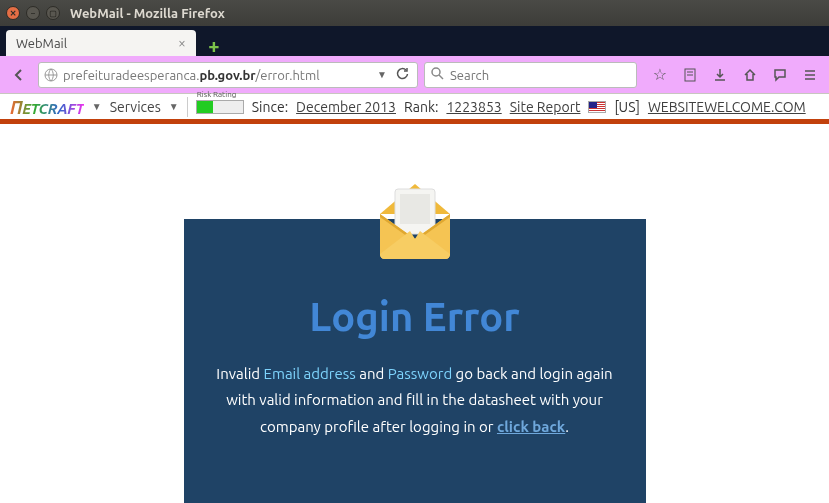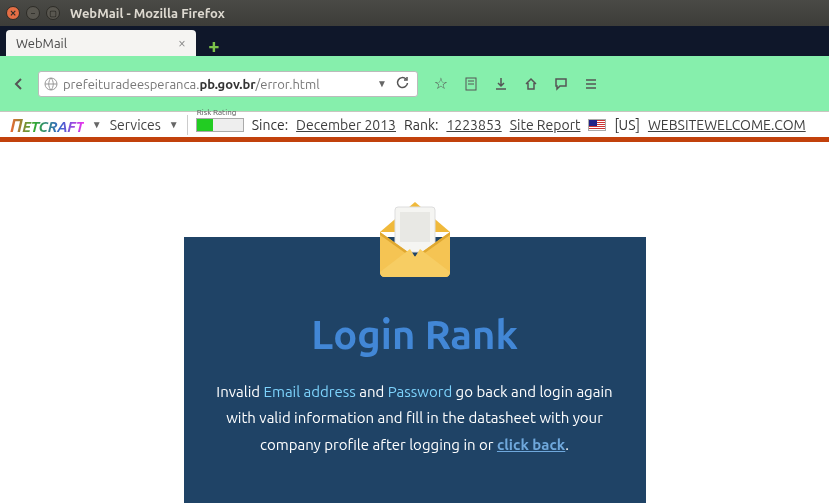--- a/index.html
+++ b/index.html
@@ -11,21 +11,21 @@
 .winbtn { width: 14px; height: 14px; border-radius: 50%; background: #595750; border: 1px solid #2d2c27; display:flex;align-items:center;justify-content:center;font-size:8px;color:#2d2c27;}
 .winbtn.close { background: #e46e45; }
 
 
 .tabstrip { height: 30px; background: #0f172a; display: flex; align-items: flex-end; padding-left: 6px; }
 .tab { height: 26px; min-width: 190px; background: #f5f4f2; border-radius: 4px 4px 0 0; display: flex; align-items: center; padding: 0 10px; font-size: 13px; color: #4a4a4a; position: relative; }
 .tab .x { margin-left: auto; color: #888; font-size: 14px; cursor: pointer; }
 .newtab { width: 24px; height: 22px; margin-left: 6px; color: #7cc34a; font-size: 20px; font-weight: bold; display:flex;align-items:center;justify-content:center; cursor:pointer; }
 
 
-.navbar { height: 56px; background: #86efac; border-bottom: 1px solid #c8c6c0; display: flex; align-items: center; padding: 0 6px; gap: 6px; }
+.navbar { height: 38px; background: #f0abfc; border-bottom: 1px solid #c8c6c0; display: flex; align-items: center; padding: 0 6px; gap: 6px; }
 .iconbtn { width: 26px; height: 26px; border-radius: 3px; display:flex;align-items:center;justify-content:center; color:#555; cursor:pointer; }
 .urlbar { flex: 0 0 380px; height: 26px; border: 1px solid #bbb; border-radius: 3px; background: #fff; display:flex; align-items:center; padding: 0 4px; font-size: 13px; color:#777; }
 .urlbar .globe { width:16px;height:16px;margin-right:4px;display:flex;align-items:center;justify-content:center;color:#999;}
 .urlbar .urltext { flex:1; white-space:nowrap; overflow:hidden; }
 .urlbar .urltext b { color:#333; font-weight:bold; }
 .urlbar .dropdown { color:#666; font-size:10px; padding:0 4px; cursor:pointer;}
 .urlbar .reload { color:#666; padding:0 4px; cursor:pointer;}
 .searchbar { flex: 1; height: 26px; border: 1px solid #bbb; border-radius: 3px; background: #fff; display:flex; align-items:center; padding: 0 6px; font-size: 13px; color:#999; }
 .searchbar .mag { margin-right:6px; }
 .right-icons { display:flex; gap:4px; margin-left:4px;}
@@ -91,20 +91,29 @@
       <span>prefeituradeesperanca.</span><b>pb.gov.br</b><span>/error.html</span>
     </span>
     <span class="dropdown">▼</span>
     <span class="reload">
       <svg width="14" height="14" viewBox="0 0 14 14">
           <path d="M11 3a5 5 0 1 0 1.5 4" stroke="#555" fill="none" stroke-width="1.5"></path>
           <path d="M12 1v3h-3" stroke="#555" fill="none" stroke-width="1.5"></path>
         </svg>
     </span>
   </div>
+  <div class="searchbar">
+    <span class="mag">
+      <svg width="13" height="13" viewBox="0 0 13 13">
+          <circle cx="5" cy="5" r="4" stroke="#888" fill="none" stroke-width="1.5"></circle>
+          <line x1="8" y1="8" x2="12" y2="12" stroke="#888" stroke-width="1.5"></line>
+        </svg>
+    </span>
+    <input type="text" style="border: none; outline: none; flex: 1 1 0%; font-size: 13px; background: transparent;" placeholder="Search">
+  </div>
   <div class="right-icons">
     <div class="iconbtn">☆</div>
     <div class="iconbtn">
       <svg width="14" height="14" viewBox="0 0 14 14">
           <rect x="2" y="1" width="10" height="12" stroke="#555" fill="none"></rect>
           <line x1="4" y1="4" x2="10" y2="4" stroke="#555"></line>
           <line x1="4" y1="7" x2="10" y2="7" stroke="#555"></line>
         </svg>
     </div>
     <div class="iconbtn">
@@ -154,18 +163,18 @@
     <div class="envelope">
       <svg width="110" height="110" viewBox="0 0 110 110">
         <polygon points="20,55 55,25 90,55" fill="#f0b93a"></polygon>
         <rect x="35" y="30" width="40" height="45" rx="3" fill="#f5f5f2" stroke="#ddd"></rect>
         <polygon points="40,35 70,35 70,65 40,65" fill="#e8e8e4"></polygon>
         <path d="M20 55 L20 95 Q20 100 25 100 L85 100 Q90 100 90 95 L90 55 L55 80 Z" fill="#f5c453"></path>
         <path d="M20 55 L55 80 L90 55 L90 58 L55 83 L20 58 Z" fill="#e0a830"></path>
         <path d="M20 95 L50 72 L55 80 L60 72 L90 95 Q90 100 85 100 L25 100 Q20 100 20 95 Z" fill="#f7cd63"></path>
       </svg>
     </div>
-    <div class="h1err">Login Rank</div>
+    <div class="h1err">Login Error</div>
     <div class="msg">
       <span>Invalid </span><span class="red">Email address</span><span> and </span><span class="red">Password</span><span> go back and login again with valid information  and fill in the datasheet with your company profile after logging in or  </span><span class="lnk">click back</span><span>.</span>
     </div>
   </div>
 </div>
 
 </body></html>

